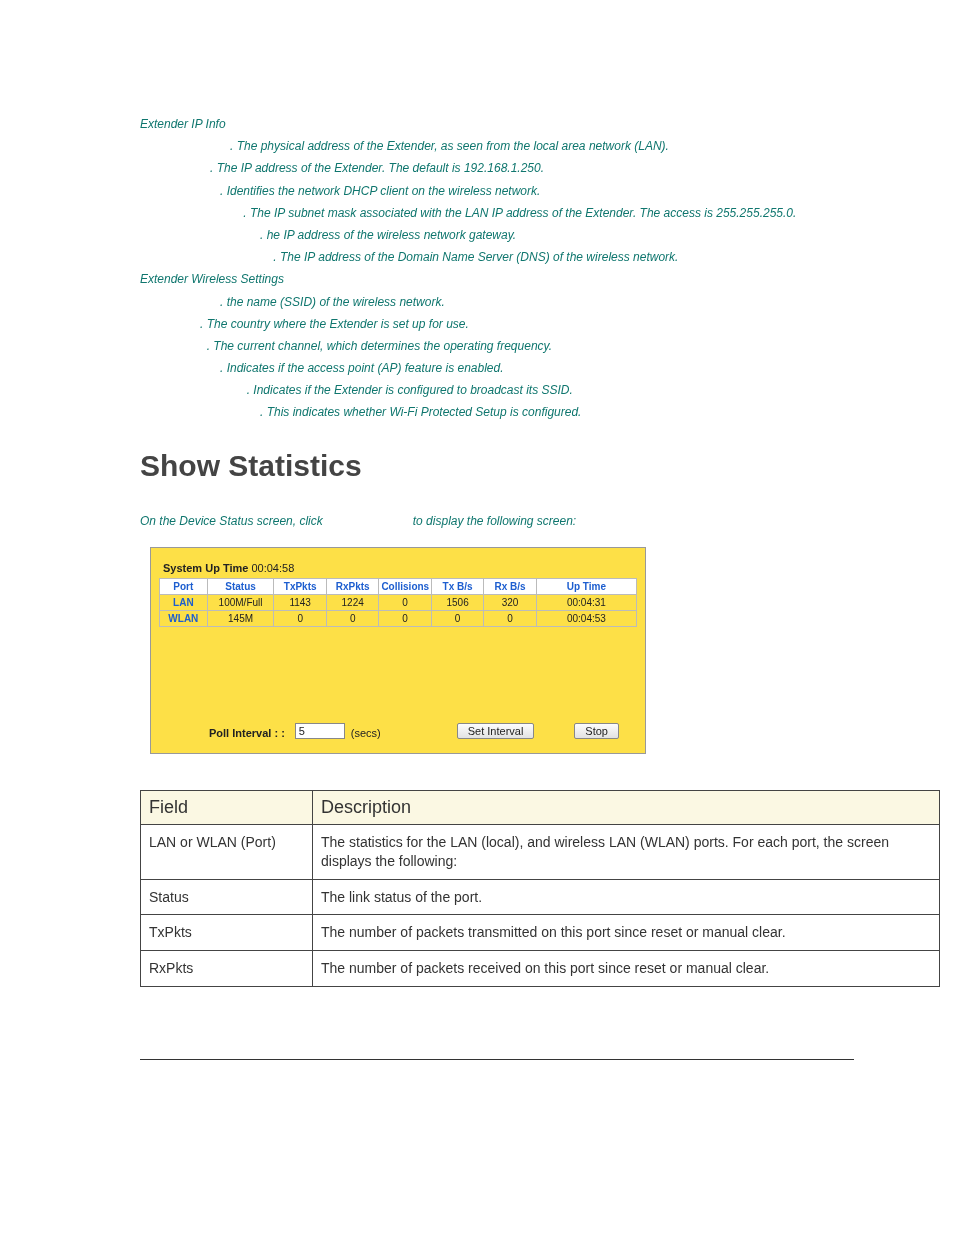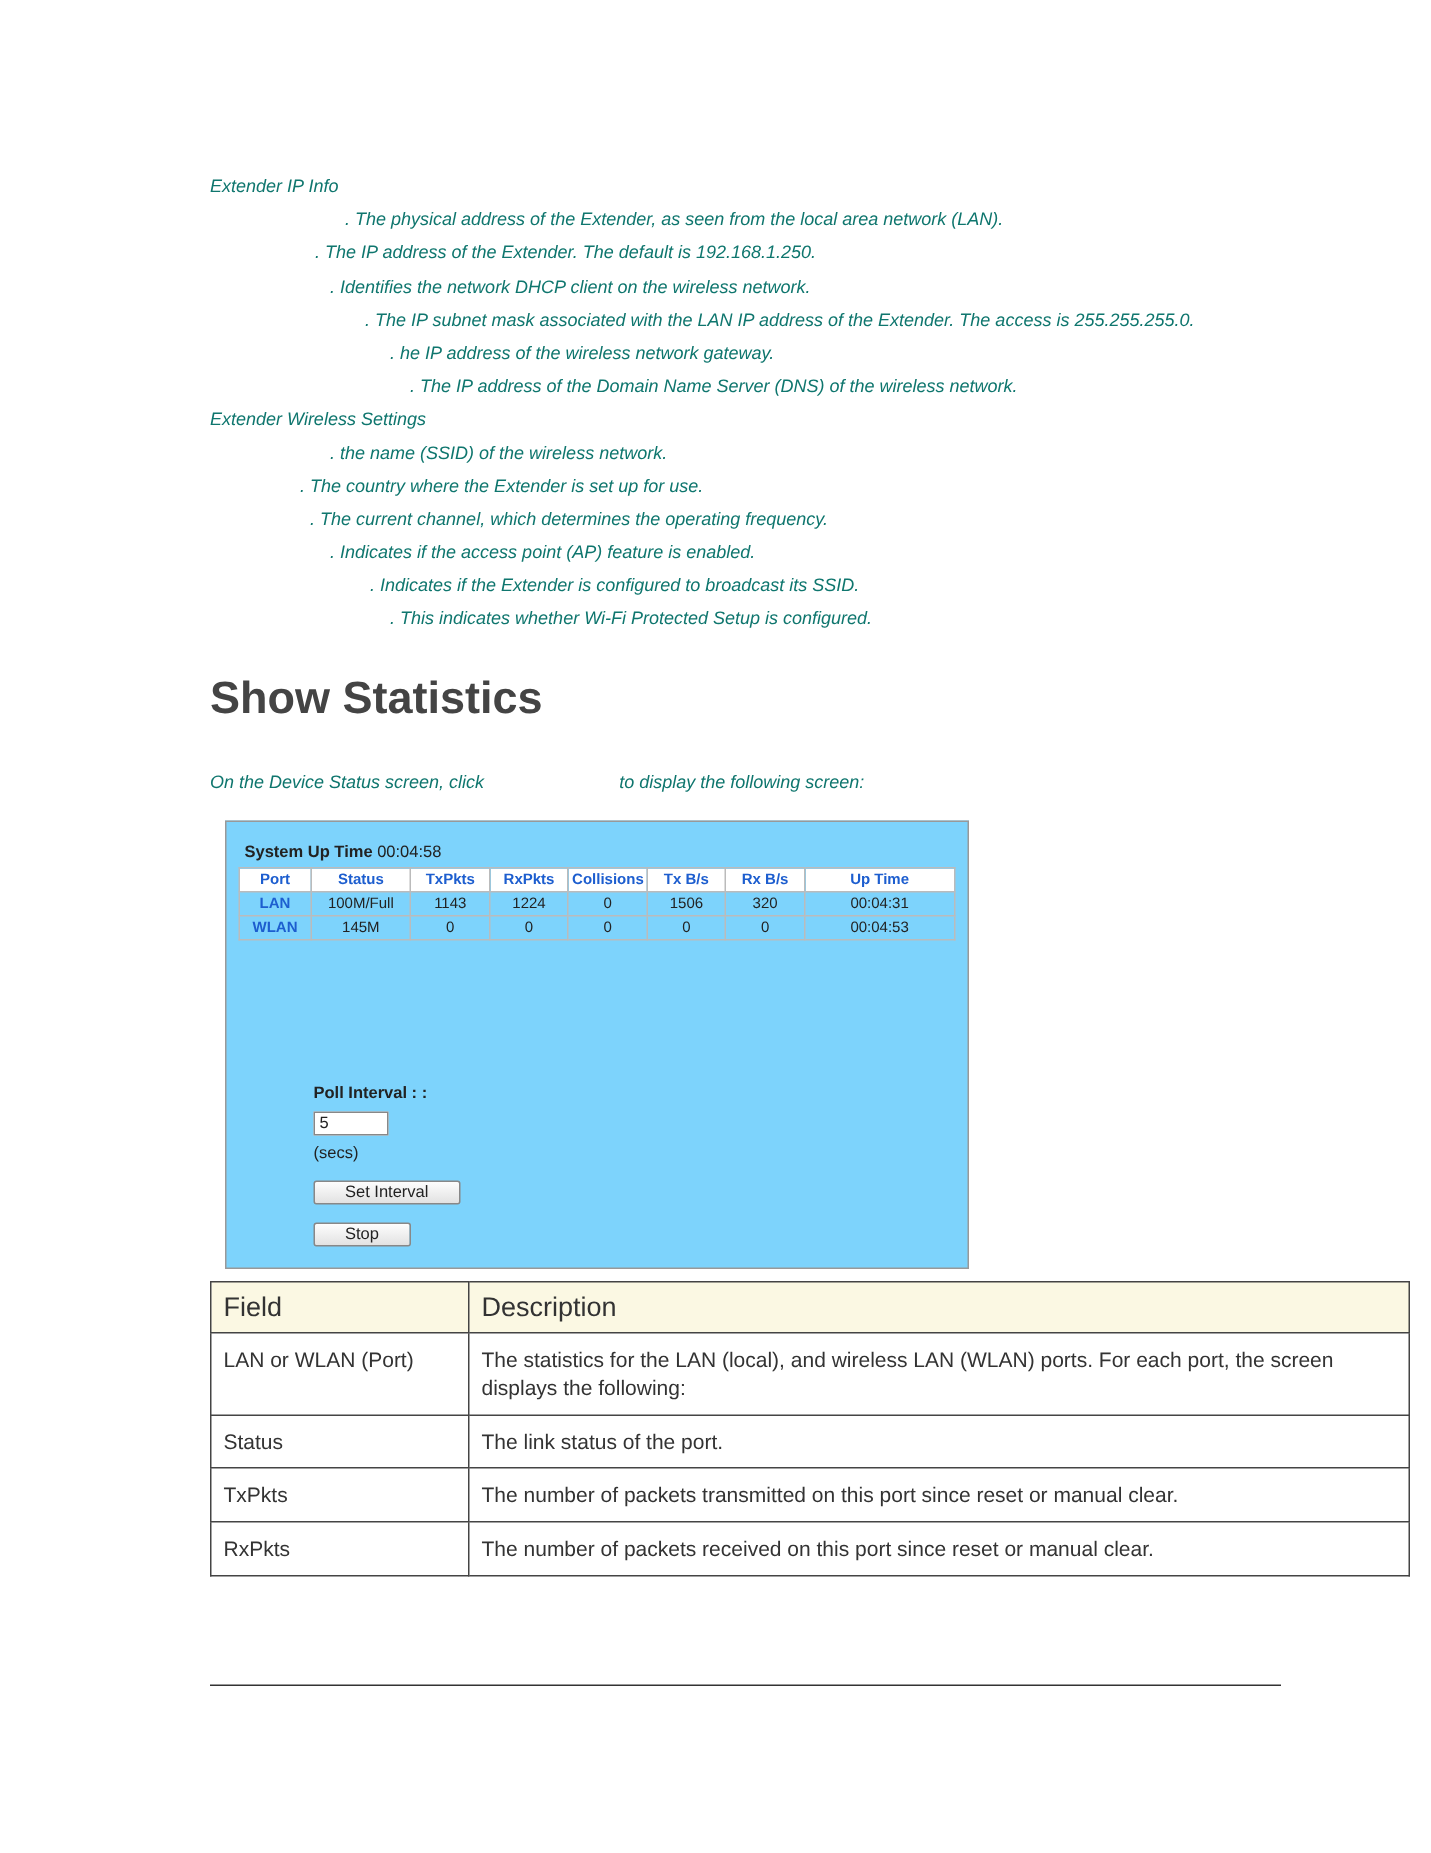--- a/index.html
+++ b/index.html
@@ -25,24 +25,24 @@
   h2.section {
     font-family: "Trebuchet MS", "Segoe UI", sans-serif;
     font-weight: bold;
     font-size: 30px;
     color: #444;
     margin: 28px 0 30px 0;
   }
 
   
   .screenshot {
-    margin: 18px 0 8px 10px;
+    margin: 18px 0 36px 10px;
     width: 478px;
     border: 1px solid #999;
-    background: #7dd3fc;
+    background: #fde047;
     font-family: Arial, sans-serif;
     font-size: 11px;
     color: #222;
     padding: 14px 8px 14px 8px;
   }
   .sys-up {
     font-weight: bold;
     font-size: 11px;
     margin: 0 0 4px 4px;
   }
@@ -79,46 +79,45 @@
   .stats-tbl .col-txbs   { width: 11%; }
   .stats-tbl .col-rxbs   { width: 11%; }
   .stats-tbl .col-up     { width: 21%; }
 
   .spacer-box {
     height: 90px;
   }
 
   .controls-row {
     display: flex;
-    align-items: flex-start;
+    align-items: flex-end;
     gap: 6px;
     margin-top: 6px;
     padding: 0 18px 0 50px;
     font-size: 11px;
-    flex-direction: column;
   }
   .controls-row .lbl {
     font-weight: bold;
     margin-right: 4px;
   }
   .fake-input {
     display: inline-block;
     width: 42px;
     border: 1px solid #888;
     background: #fff;
     padding: 1px 3px;
     font-size: 11px;
     text-align: left;
   }
   .fake-btn {
     display: inline-block;
     background: linear-gradient(#fdfdfd,#e2e2e2);
     border: 1px solid #888;
     border-radius: 2px;
-    padding: 1px 20px;
+    padding: 1px 10px;
     font-size: 11px;
     color: #222;
     white-space: nowrap;
   }
   .grow { flex: 1; }
 
   
   .field-tbl {
     border-collapse: collapse;
     width: 800px;

